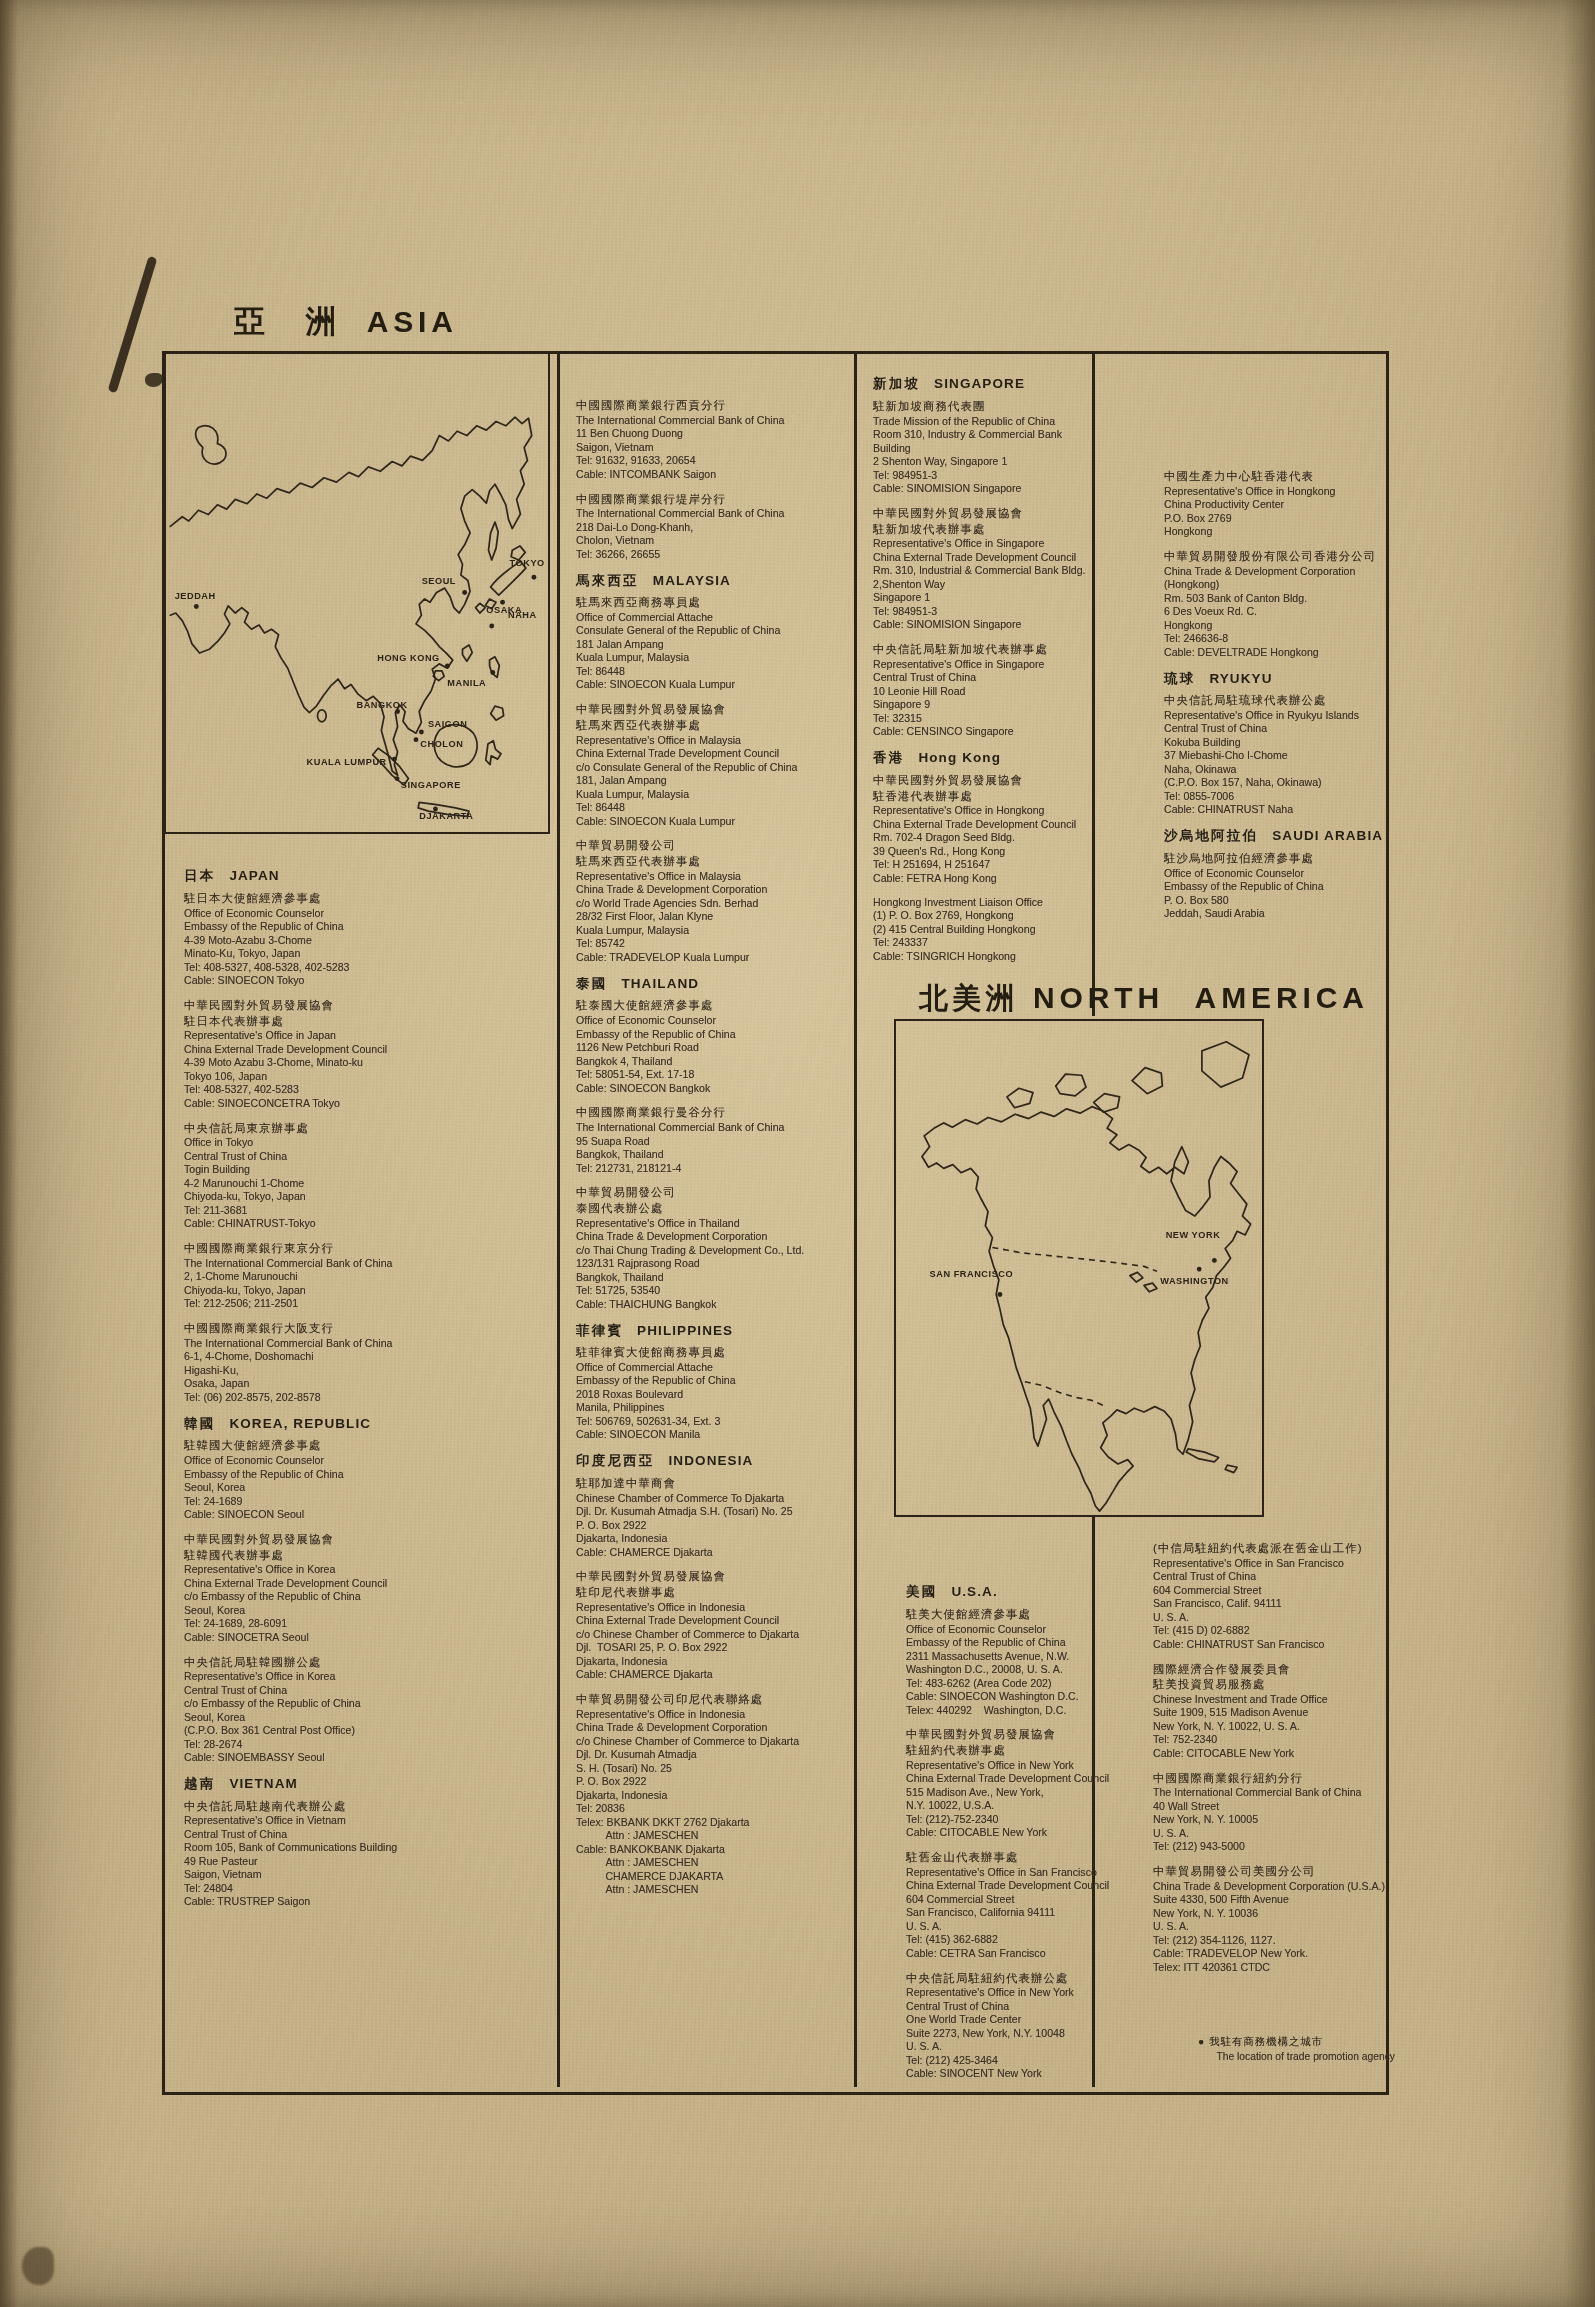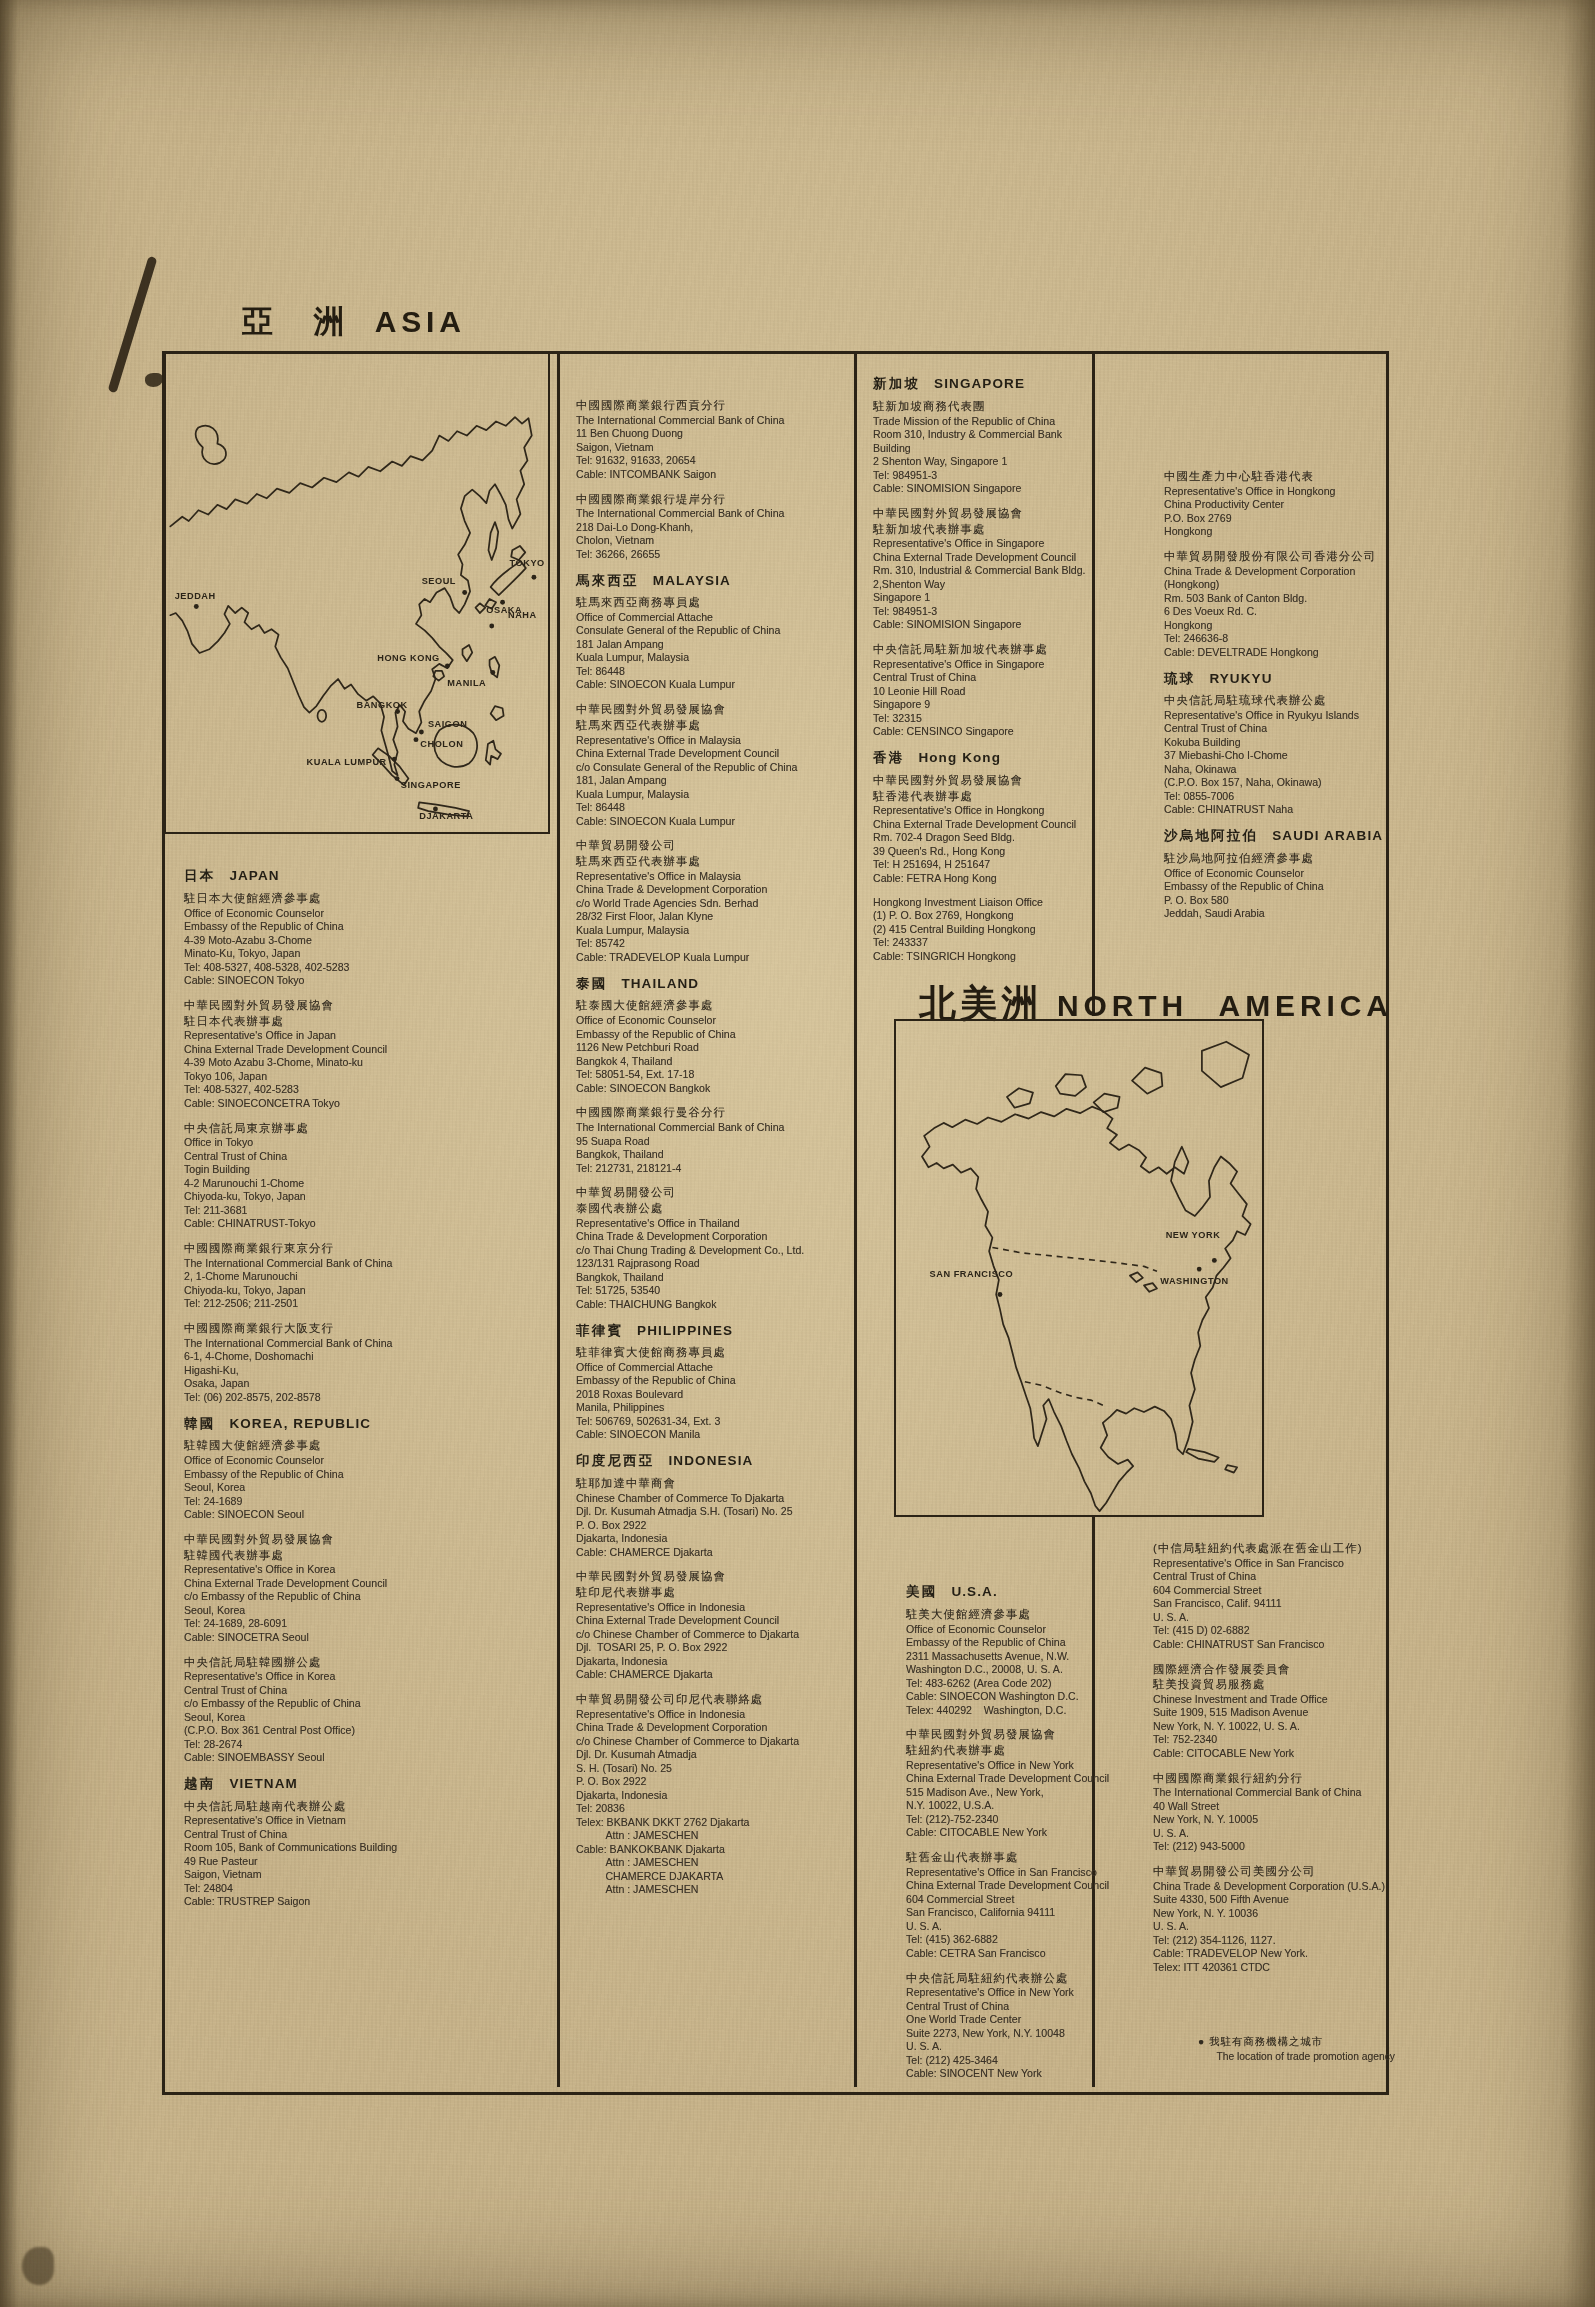--- a/index.html
+++ b/index.html
@@ -50,21 +50,21 @@
 <body>
 
 <div id="page">
 
   <div class="edge-left"></div>
   <div class="edge-right"></div>
   <div class="artifact1"></div>
   <div class="artifact2"></div>
   <div class="artifact3"></div>
 
-  <div class="big-title" style="left:242px;top:301px;">
+  <div class="big-title" style="left:234px;top:301px;">
     <span class="zh-t">亞 洲</span><span class="en-t">ASIA</span>
   </div>
 
   <div class="frame"></div>
   <div class="rule" style="left:557px;top:352px;height:1735px;"></div>
   <div class="rule" style="left:854px;top:352px;height:1735px;"></div>
   <div class="rule" style="left:1092px;top:352px;height:664px;"></div>
   <div class="rule" style="left:1092px;top:1516px;height:571px;"></div>
 
   <div class="mapbox" style="left:164px;top:352px;width:382px;height:478px;">
@@ -108,21 +108,21 @@
         <circle cx="422" cy="748" r="4.5"></circle>
         <text x="408" y="758" text-anchor="end">KUALA LUMPUR</text>
         <circle cx="427" cy="784" r="4.5"></circle>
         <text x="434" y="802" text-anchor="start">SINGAPORE</text>
         <circle cx="498" cy="840" r="4.5"></circle>
         <text x="468" y="858" text-anchor="start">DJAKARTA</text>
       </svg>
   </div>
 
   <div class="big-title" style="left:919px;top:979px;">
-    <span class="zh-t" style="letter-spacing:4.3px;font-size:37px;">北美洲</span><span class="en-t">NORTH AMERICA</span>
+    <span class="zh-t" style="letter-spacing:4.3px;font-size:29px;">北美洲</span><span class="en-t">NORTH AMERICA</span>
   </div>
 
   <div class="mapbox" style="left:894px;top:1019px;width:366px;height:494px;">
     <svg id="na-svg" width="366" height="494" viewBox="0 0 676 912">
       <path class="coast" d="M 60,270 L 48,250 62,232 52,212 70,198 88,188 104,196 128,182 150,190 170,178 195,186 220,172 245,180 268,168 292,176 315,162 340,170 362,158 382,166 400,180 390,198 408,210 395,225 412,238 430,228 448,238 462,252 452,268 468,280 485,270 500,282 515,270 532,282 540,260 528,232 515,260 508,295 522,325 535,350 552,360 565,345 580,325 578,295 588,270 600,250 615,262 630,278 618,300 632,318 648,338 640,360 655,375 645,395 630,388 622,405 608,420 618,438 605,455 592,470 585,492 572,510 578,530 566,552 558,575 562,600 552,625 545,650 552,680 542,710 548,740 540,772 530,800 520,790 516,762 508,735 495,720 478,712 458,722 440,715 425,725 408,718 396,730 382,742 390,765 378,788 392,805 410,818 428,810 438,822 425,835 412,850 400,870 388,890 376,905 368,895 360,872 348,850 338,825 325,800 315,775 305,748 292,722 282,698 272,710 278,735 270,760 262,785 255,770 252,742 248,715 240,692 232,668 222,640 215,612 208,585 198,560 192,532 185,505 190,478 180,452 172,425 178,400 165,378 170,352 158,330 148,310 152,288 138,272 120,280 105,265 88,272 75,262 60,270 Z"></path>
       <path class="coast" d="M 205,140 l 22,-16 26,8 -6,20 -28,8 -14,-20 Z"></path>
       <path class="coast" d="M 295,120 l 18,-22 30,2 8,22 -20,16 -28,-4 Z"></path>
       <path class="coast" d="M 365,150 l 20,-16 28,6 -4,20 -26,8 -18,-18 Z"></path>
       <path class="coast" d="M 436,110 l 24,-24 30,10 2,24 -28,14 -28,-24 Z"></path>
       <path class="coast" d="M 565,55 L 610,38 652,62 640,105 600,122 565,92 Z"></path>

